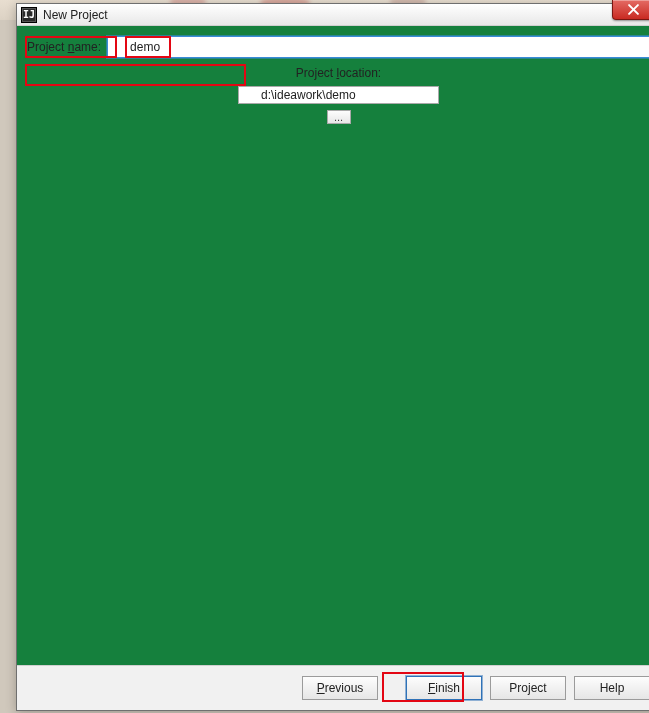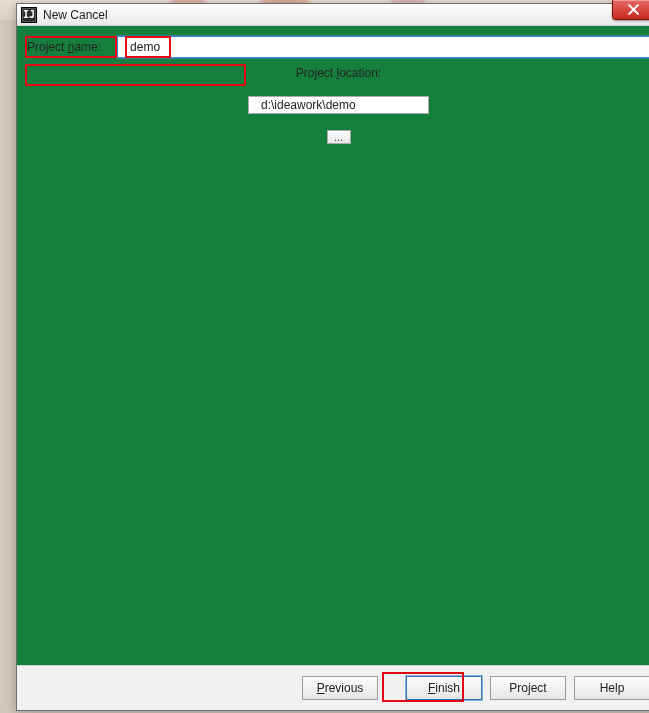--- a/index.html
+++ b/index.html
@@ -79,33 +79,33 @@
     padding: 10px 10px 8px 10px;
     display: flex;
     flex-direction: column;
     gap: 8px;
     position: relative;
   }
 
   .row {
     display: flex;
     align-items: center;
-    gap: 16px;
+    gap: 6px;
     border-radius: 9px;
   }
   .label {
     color: #222;
     white-space: nowrap;
   }
   .label .ul { text-decoration: underline; }
 
   input.text {
     flex: 1 1 auto;
     height: 22px;
-    padding: 1px 12px;
+    padding: 1px 22px;
     font: inherit;
     color: #222;
     background: #fff;
     border: 1px solid #a9a9a9;
   }
   input.text.focus {
     border: 1px solid #3a8bd8;
     box-shadow: 0 0 0 1px rgba(58,139,216,.55);
     outline: none;
   }
@@ -167,21 +167,21 @@
 
 <div class="backdrop"></div>
 <div class="blob b1"></div>
 <div class="blob b2"></div>
 <div class="blob b3"></div>
 
 <div class="dialog">
 
   <div class="titlebar">
     <span class="app-icon">IJ</span>
-    <span class="title">New Cancel</span>
+    <span class="title">New Project</span>
     <div class="close-btn" title="Close">
       <svg viewBox="0 0 10 10">
         <path d="M1 1 L9 9 M9 1 L1 9" stroke="#fff" stroke-width="1.8" stroke-linecap="round"></path>
       </svg>
     </div>
   </div>
 
   <div class="content">
 
     <div class="row row1">

